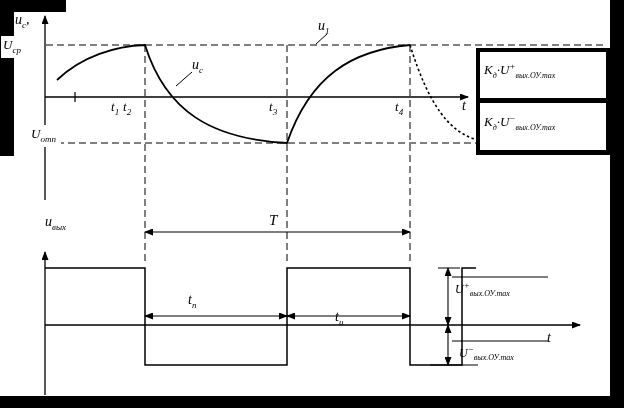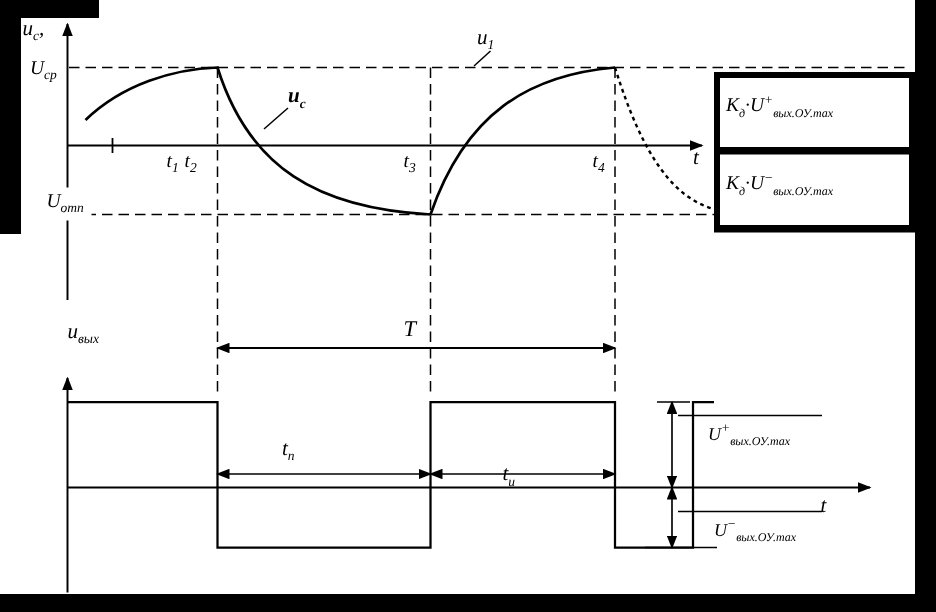--- a/index.html
+++ b/index.html
@@ -15,21 +15,21 @@
     line-height:1;white-space:nowrap;
   }
   .lbl sub{font-size:9px;font-style:italic;}
   .lbl sup{font-size:9px;font-style:italic;}
   .sm{font-size:13px;}
   .thr{background:#fff;padding:2px 5px 3px 2px;font-size:13px;}
   .k-box{position:absolute;background:#fff;z-index:4;}
   .k-lbl{font-size:13px;}
   .k-lbl sub{font-size:8px;}
   .k-lbl sup{font-size:9px;}
-  .amp-lbl{font-size:12px;margin-left:17px;}
+  .amp-lbl{font-size:12px;}
   .amp-lbl sub{font-size:8px;}
   .amp-lbl sup{font-size:9px;}
   .big{font-size:15px;}
 </style>
 </head>
 <body>
 
 <div class="stage">
 
   <div class="white" style="left:14px;top:12px;width:596px;height:384px;"></div>
@@ -91,33 +91,33 @@
 
       <path d="M448,268 L448,325" stroke-width="1.1" marker-start="url(#ah)" marker-end="url(#ah)"></path>
       <path d="M448,325 L448,365" stroke-width="1.1" marker-start="url(#ah)" marker-end="url(#ah)"></path>
     </g>
   </svg>
 
   <div class="lbl" style="left:15px;top:13px;">
     <span>u</span><sub>c</sub><span>,</span>
   </div>
 
-  <div class="lbl thr" style="left:18px;top:36px;">
+  <div class="lbl thr" style="left:1px;top:36px;">
     <span>U</span><sub>ср</sub>
   </div>
 
   <div class="lbl thr" style="left:1px;top:125px;margin-left:28px;">
     <span>U</span><sub>отп</sub>
   </div>
 
   <div class="lbl" style="left:318px;top:19px;">
     <span>u</span><sub>1</sub>
   </div>
 
-  <div class="lbl" style="left:192px;top:58px;font-weight:bold;">
+  <div class="lbl" style="left:192px;top:58px;">
     <span>u</span><sub>c</sub>
   </div>
 
   <div class="lbl sm" style="left:67px;top:100px;margin-left:44px;">
     <span>t</span><sub>1</sub>
   </div>
   <div class="lbl sm" style="left:123px;top:100px;">
     <span>t</span><sub>2</sub>
   </div>
   <div class="lbl sm" style="left:269px;top:100px;">

